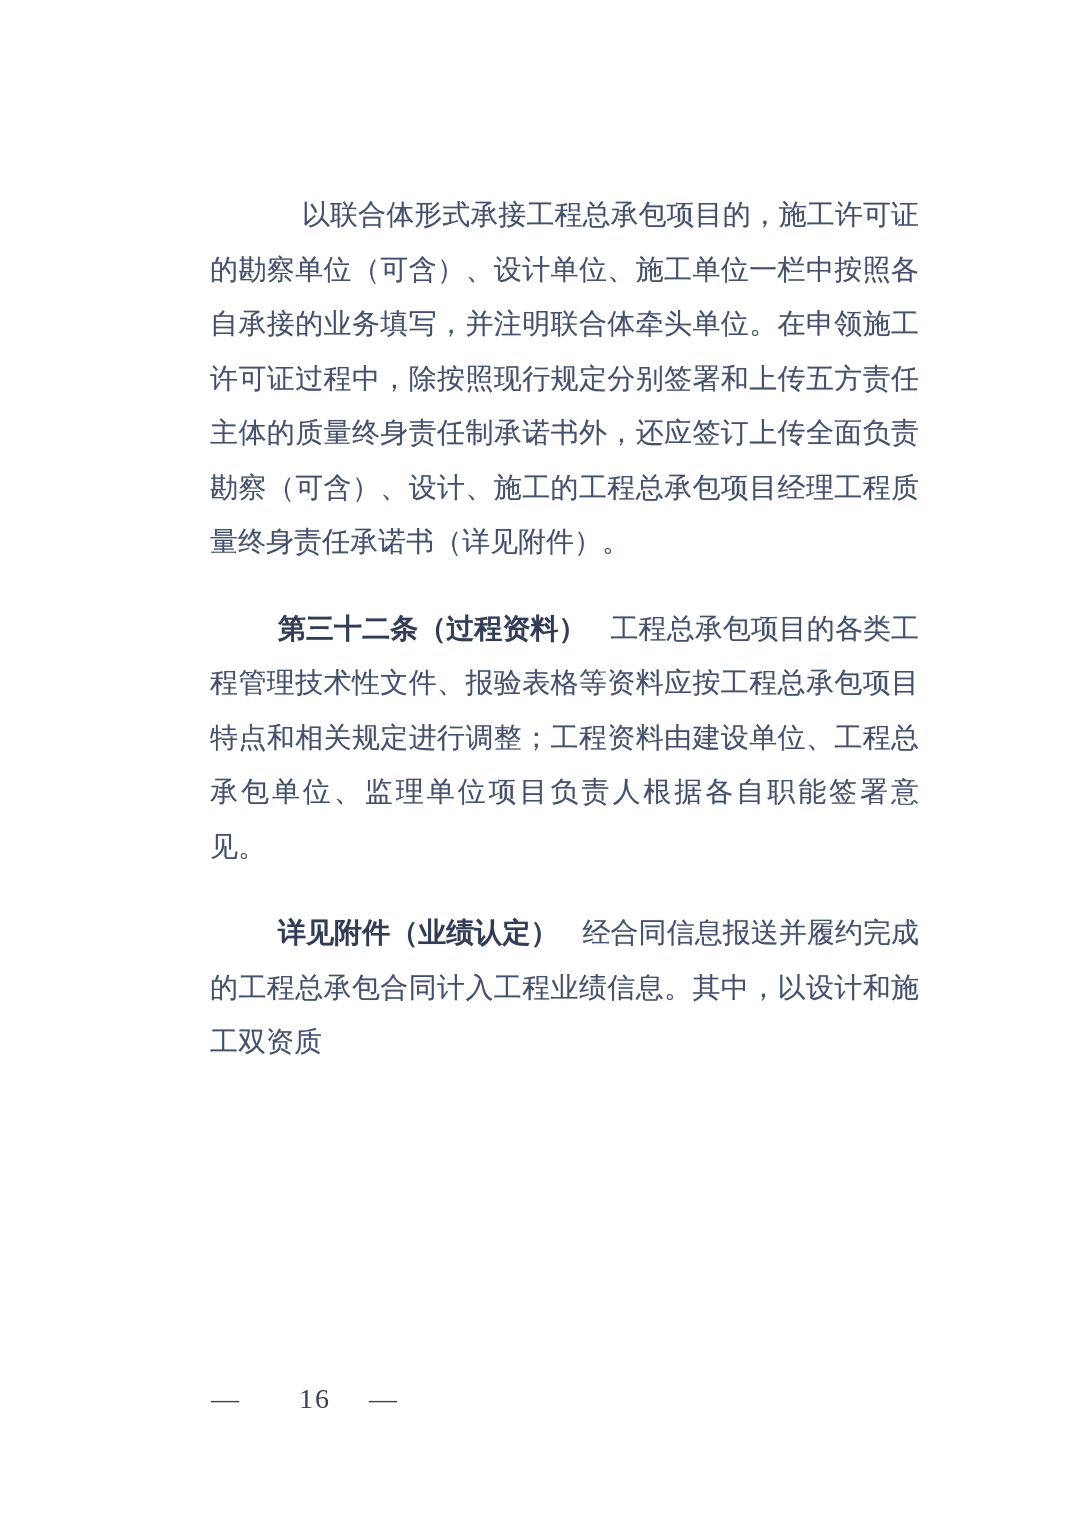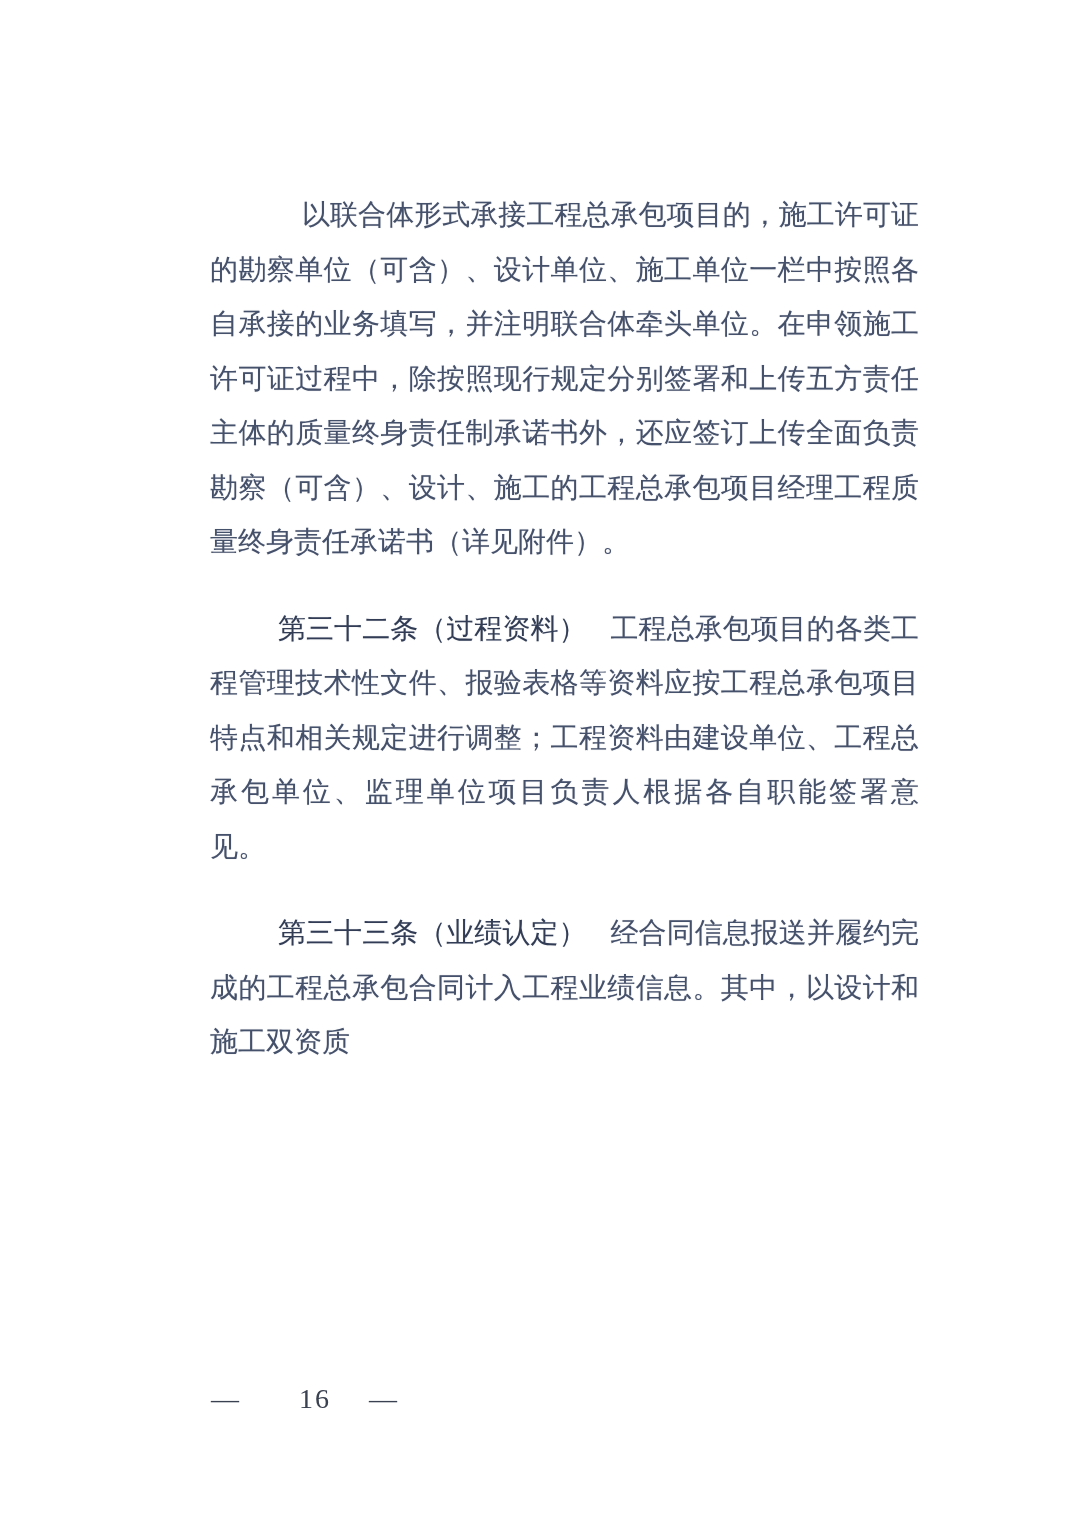--- a/index.html
+++ b/index.html
@@ -23,21 +23,21 @@
     line-height: 54.5px;
     color: #45506a;
     text-align: justify;
     text-justify: inter-ideograph;
     text-indent: 2em;
     margin-bottom: 8px;
     text-shadow: 0 0 1px rgba(90, 102, 128, 0.35);
     word-break: normal;
   }
   .para .lead {
-    font-weight: 400;
+    font-weight: 700;
     color: #323d55;
   }
   .para .body-text {
     font-weight: 400;
   }
   .footer {
     position: absolute;
     left: 163px;
     top: 1334px;
     font-size: 28px;
@@ -57,21 +57,21 @@
 <div class="page">
 
   <div class="content">
 
     <p class="para"><span class="lead"></span><span class="body-text">以联合体形式承接工程总承包项目的，施工许可证的勘察单位（可含）、设计单位、施工单位一栏中按照各自承接的业务填写，并注明联合体牵头单位。在申领施工许可证过程中，除按照现行规定分别签署和上传五方责任主体的质量终身责任制承诺书外，还应签订上传全面负责勘察（可含）、设计、施工的工程总承包项目经理工程质量终身责任承诺书（详见附件）。</span></p>
 
     <p class="para"><span class="lead">第三十二条（过程资料）</span><span class="body-text">工程总承包项目的各类工程管理技术性文件、报验表格等资料应按工程总承包项目特点和相关规定进行调整；工程资料由建设单位、工程总承包单位、监理单位项目负责人根据各自职能签署意见。</span></p>
 
 
 
-    <p class="para"><span class="lead">第三十三条（业绩认定）</span><span class="body-text">经合同信息报送并履约完成的工程总承包合同计入工程业绩信息。其中，以设计和施工双资质</span></p>
+    <p class="para"><span class="lead">详见附件（业绩认定）</span><span class="body-text">经合同信息报送并履约完成的工程总承包合同计入工程业绩信息。其中，以设计和施工双资质</span></p>
 
   </div>
 
   <div class="footer">
     <span class="dash">—</span>
     <span class="num">16</span>
     <span class="dash">—</span>
   </div>
 
 </div>

